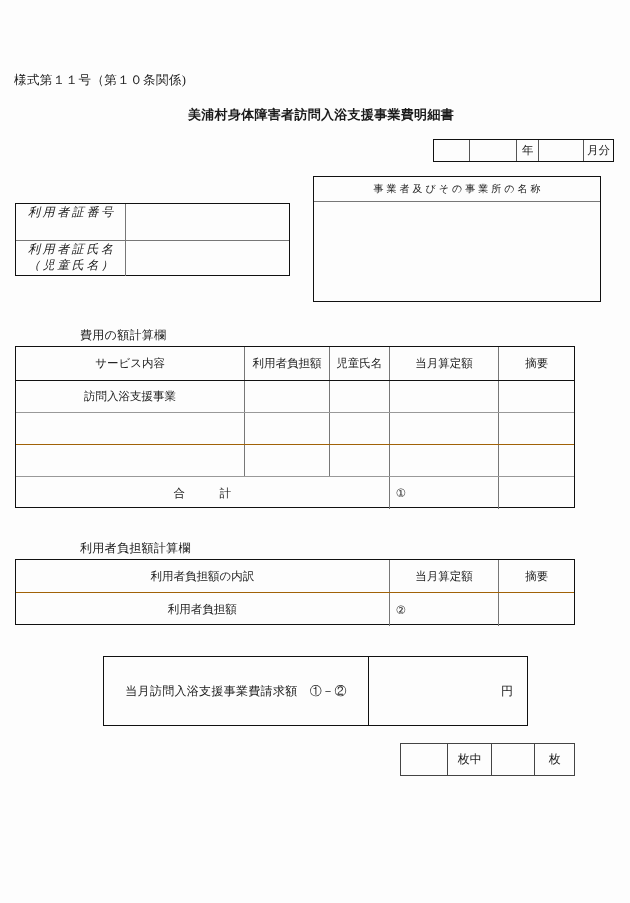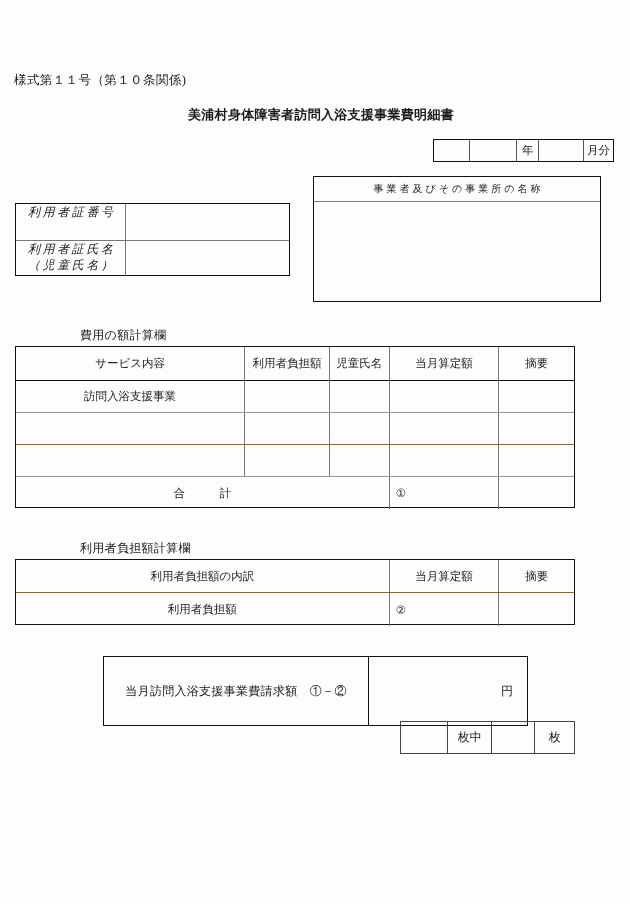--- a/index.html
+++ b/index.html
@@ -175,21 +175,21 @@
     display: flex;
     align-items: center;
     justify-content: flex-end;
     padding-right: 14px;
     font-size: 12px;
     box-sizing: border-box;
   }
 
   
   #page-count-box {
-    left: 400px; top: 721px;
+    left: 400px; top: 743px;
     width: 175px; height: 33px;
     border: 1px solid #444;
     display: flex;
   }
   #page-count-box .pcell {
     border-right: 1px solid #444;
     display: flex;
     align-items: center;
     justify-content: center;
     font-size: 12px;

